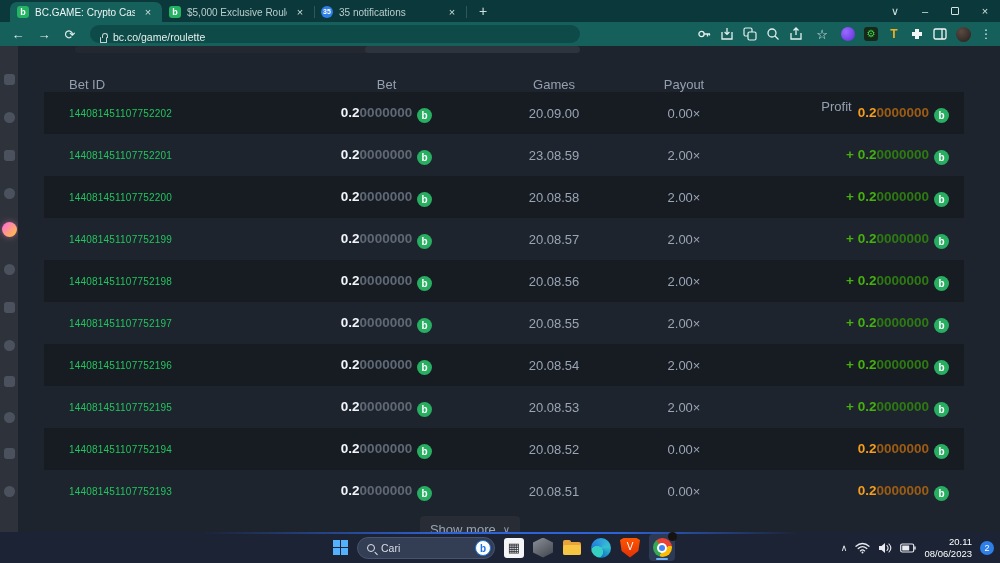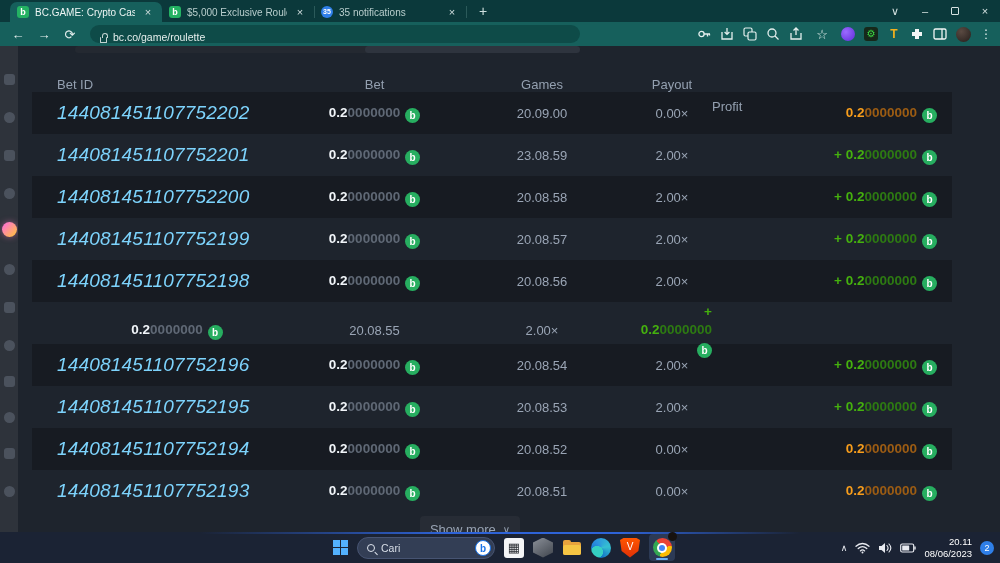--- a/index.html
+++ b/index.html
@@ -40,28 +40,28 @@
   
   #page { position:absolute; top:46px; left:0; right:0; bottom:31px; background:#1e242d; overflow:hidden; }
   #site-sidebar { position:absolute; top:0; left:0; width:18px; bottom:0; background:#2e333b; overflow:hidden; }
   .sb-ic { position:absolute; left:4px; width:11px; height:11px; border-radius:3px; background:#565e69; opacity:.75; }
   .sb-ic.round { border-radius:50%; }
   .sb-ic.active { left:2px; width:15px; height:15px; border-radius:50%; background:linear-gradient(135deg,#ff7ac2 20%,#ffb457 80%); opacity:1; box-shadow:0 0 6px rgba(255,122,194,.5); }
   #hscroll-track { position:absolute; top:0; left:75px; width:470px; height:7px; background:#242931; border-radius:4px; }
   #hscroll-thumb { position:absolute; top:0; left:290px; width:215px; height:7px; background:#2e343e; border-radius:4px; }
 
   
-  #table { position:absolute; top:8px; left:32px; width:920px; }
+  #table { position:absolute; top:8px; left:44px; width:920px; }
   .tgrid { display:grid; grid-template-columns:240px 155px 180px 80px 1fr; align-items:center; padding:0 15px 0 25px; }
   #thead { height:38px; color:#94a0b0; font-size:13px; }
   .th-bet,.th-time,.th-payout { text-align:center; }
-  .th-profit { text-align:left;margin-top:45px; }
+  .th-profit { text-align:center;margin-top:45px; }
   .trow { height:42px; }
   .trow:nth-child(odd) { background:#171b22; }
-  .c-id { color:#7dd3fc; font-size:19px; letter-spacing:.2px;font-style:italic; }
+  .c-id { color:#22c55e; font-size:10px; letter-spacing:.2px; }
   .c-bet,.c-time,.c-payout { text-align:center; }
   .c-profit { text-align:right; }
   .c-time,.c-payout { color:#9aa5b5; font-size:13px; }
   .amt { font-size:13.5px; font-weight:bold; }
   .amt-main { color:#f1f5f9; }
   .amt-zeros { color:#5f6875; font-weight:bold; }
   .coin { display:inline-block; width:15px; height:15px; border-radius:50%; background:var(--coin_green,#27ae60); color:#fff; font-weight:bold; font-size:10px; line-height:15px; text-align:center; margin-left:5px; vertical-align:-2px; }
   .p-win .p-main { color:var(--win_green,#45b10e); }
   .p-win .p-zeros { color:var(--win_green_dim,#2d7a12); font-weight:bold; }
   .p-loss .p-main { color:var(--loss_orange,#f79d1c); }
@@ -269,20 +269,21 @@
         <span class="amt"><span class="amt-main r-betmain">0.2</span><span class="amt-zeros r-betzeros">0000000</span></span><span class="coin r-coin1">b</span>
       </div>
       <div class="c-time"><span class="r-time">20.08.56</span></div>
       <div class="c-payout"><span class="r-payout">2.00×</span></div>
       <div class="c-profit">
         <span class="amt p-amt p-win"><span class="p-main r-pmain">+ 0.2</span><span class="p-zeros r-pzeros">0000000</span></span><span class="coin r-coin2">b</span>
       </div>
     </div>
 
     <div class="trow tgrid">
+      <div class="c-id"><span class="r-id">144081451107752197</span></div>
       <div class="c-bet">
         <span class="amt"><span class="amt-main r-betmain">0.2</span><span class="amt-zeros r-betzeros">0000000</span></span><span class="coin r-coin1">b</span>
       </div>
       <div class="c-time"><span class="r-time">20.08.55</span></div>
       <div class="c-payout"><span class="r-payout">2.00×</span></div>
       <div class="c-profit">
         <span class="amt p-amt p-win"><span class="p-main r-pmain">+ 0.2</span><span class="p-zeros r-pzeros">0000000</span></span><span class="coin r-coin2">b</span>
       </div>
     </div>
 

